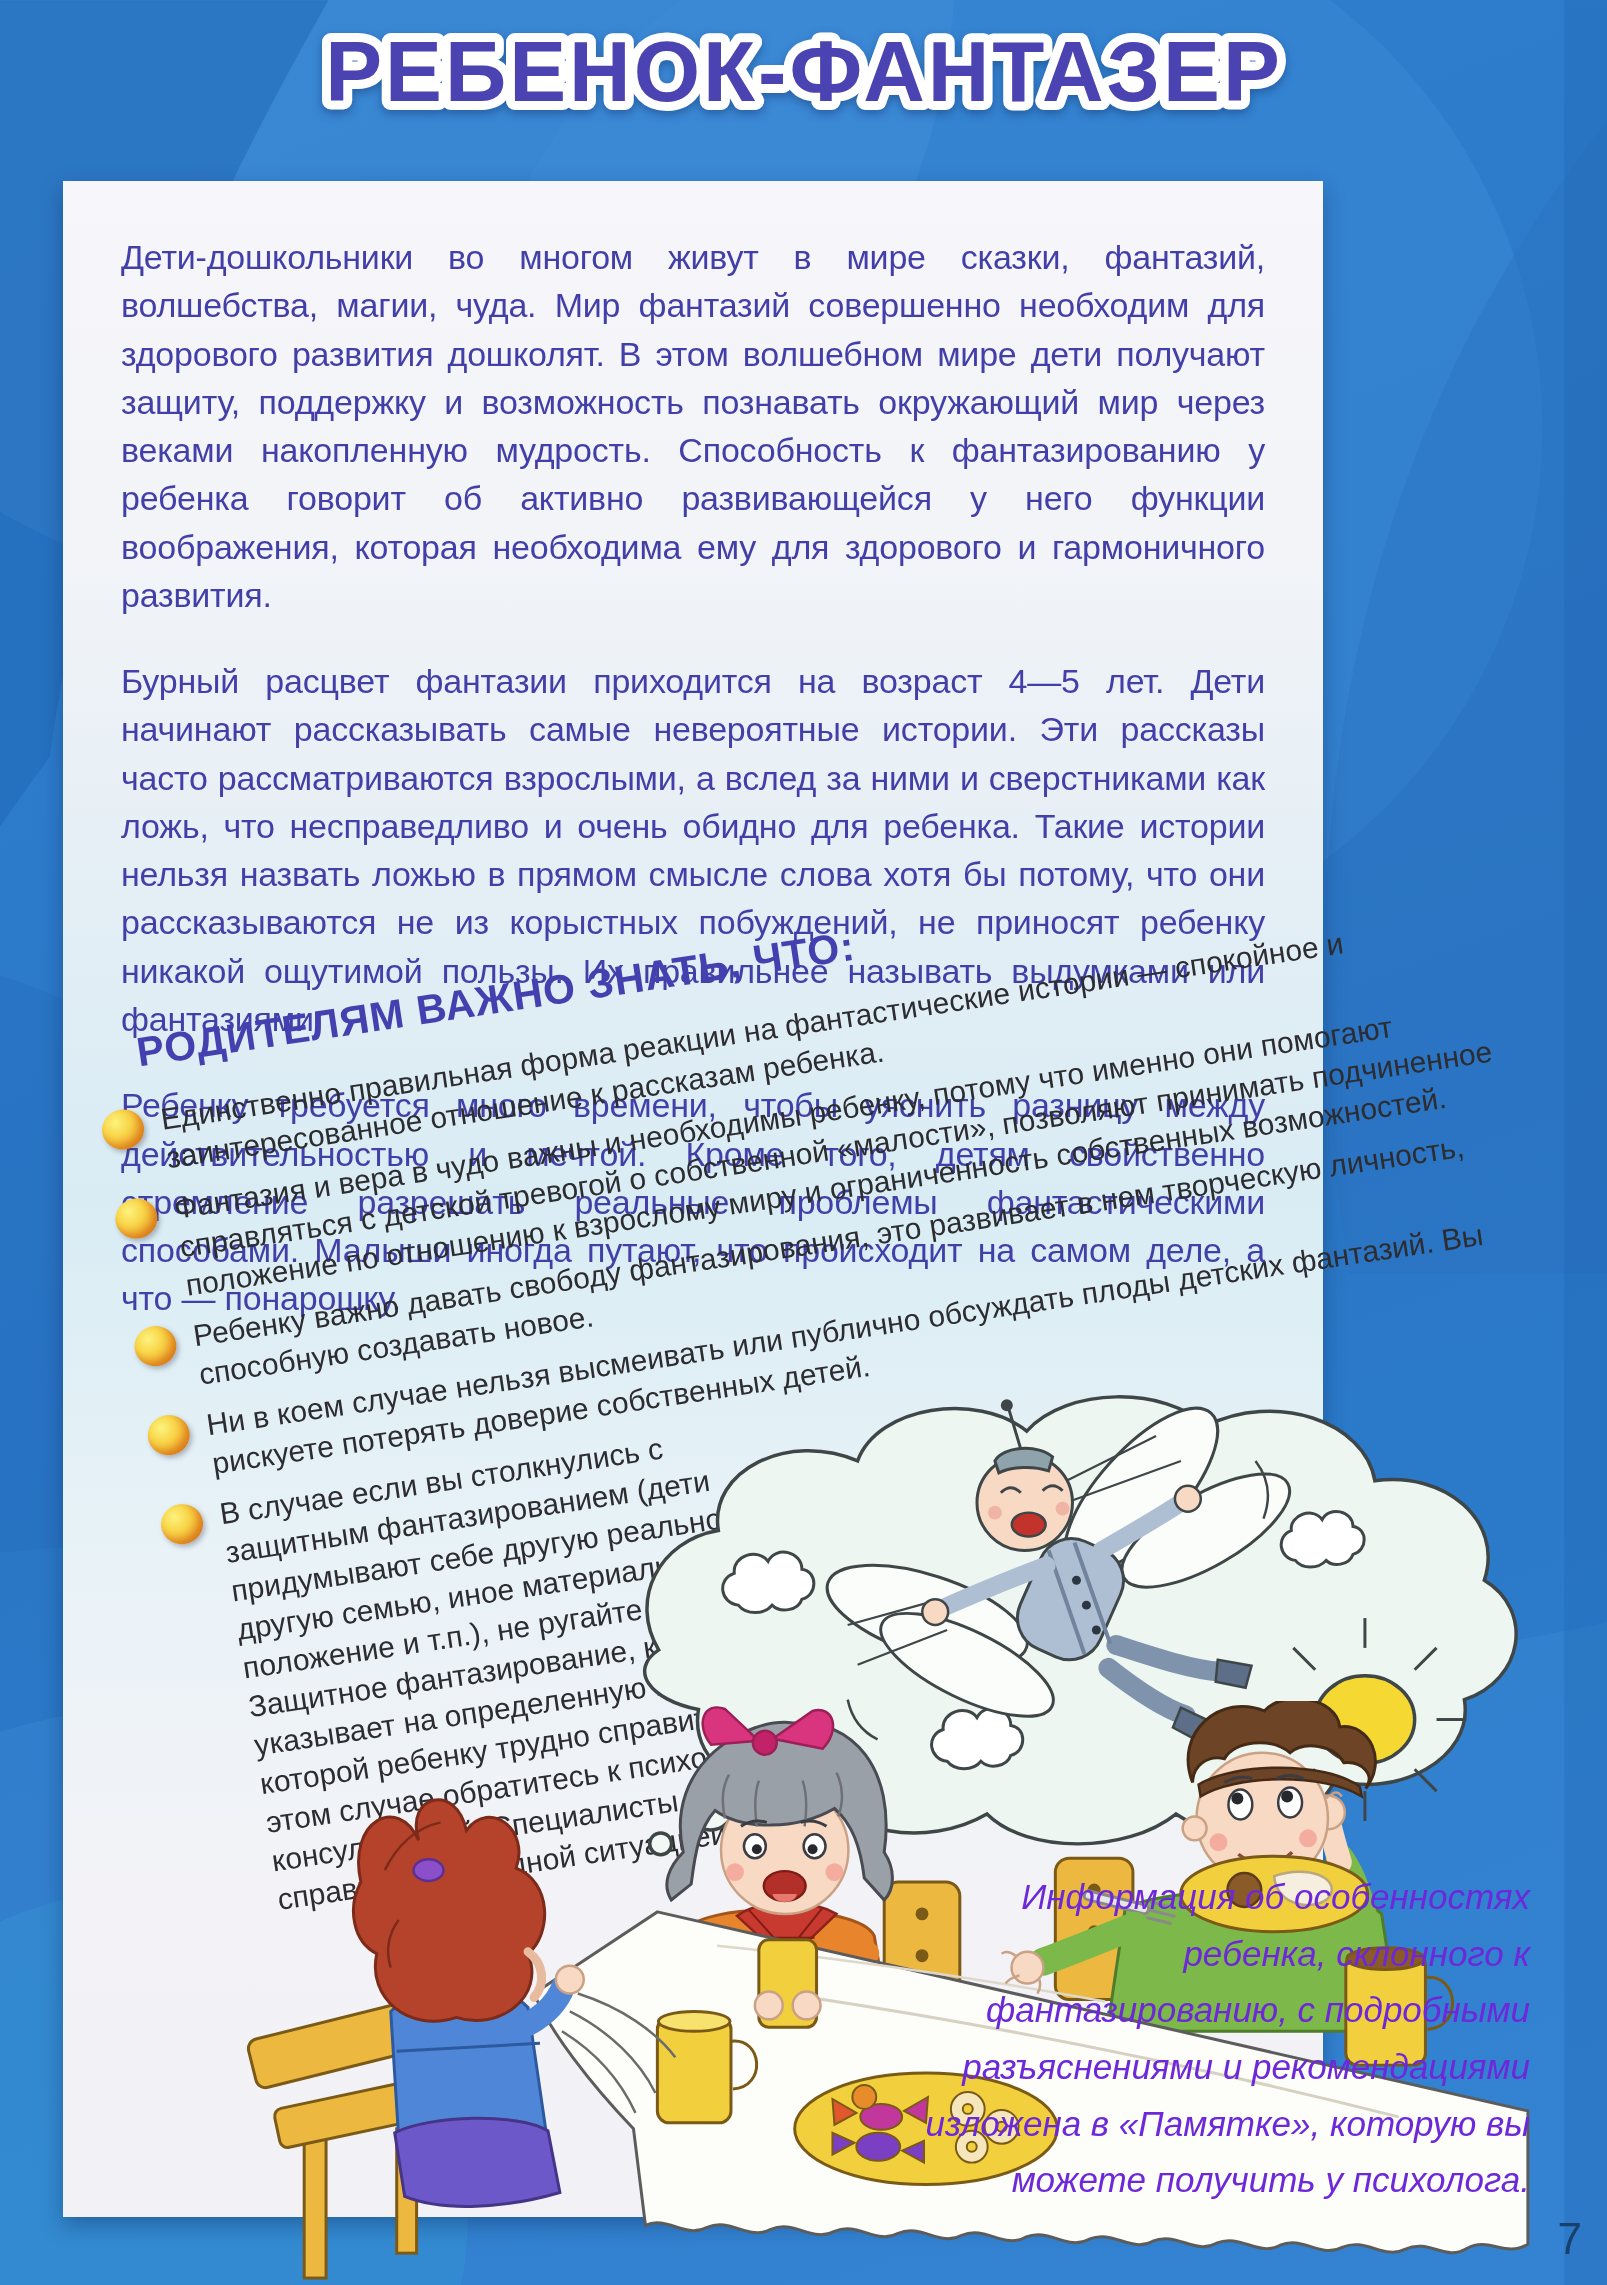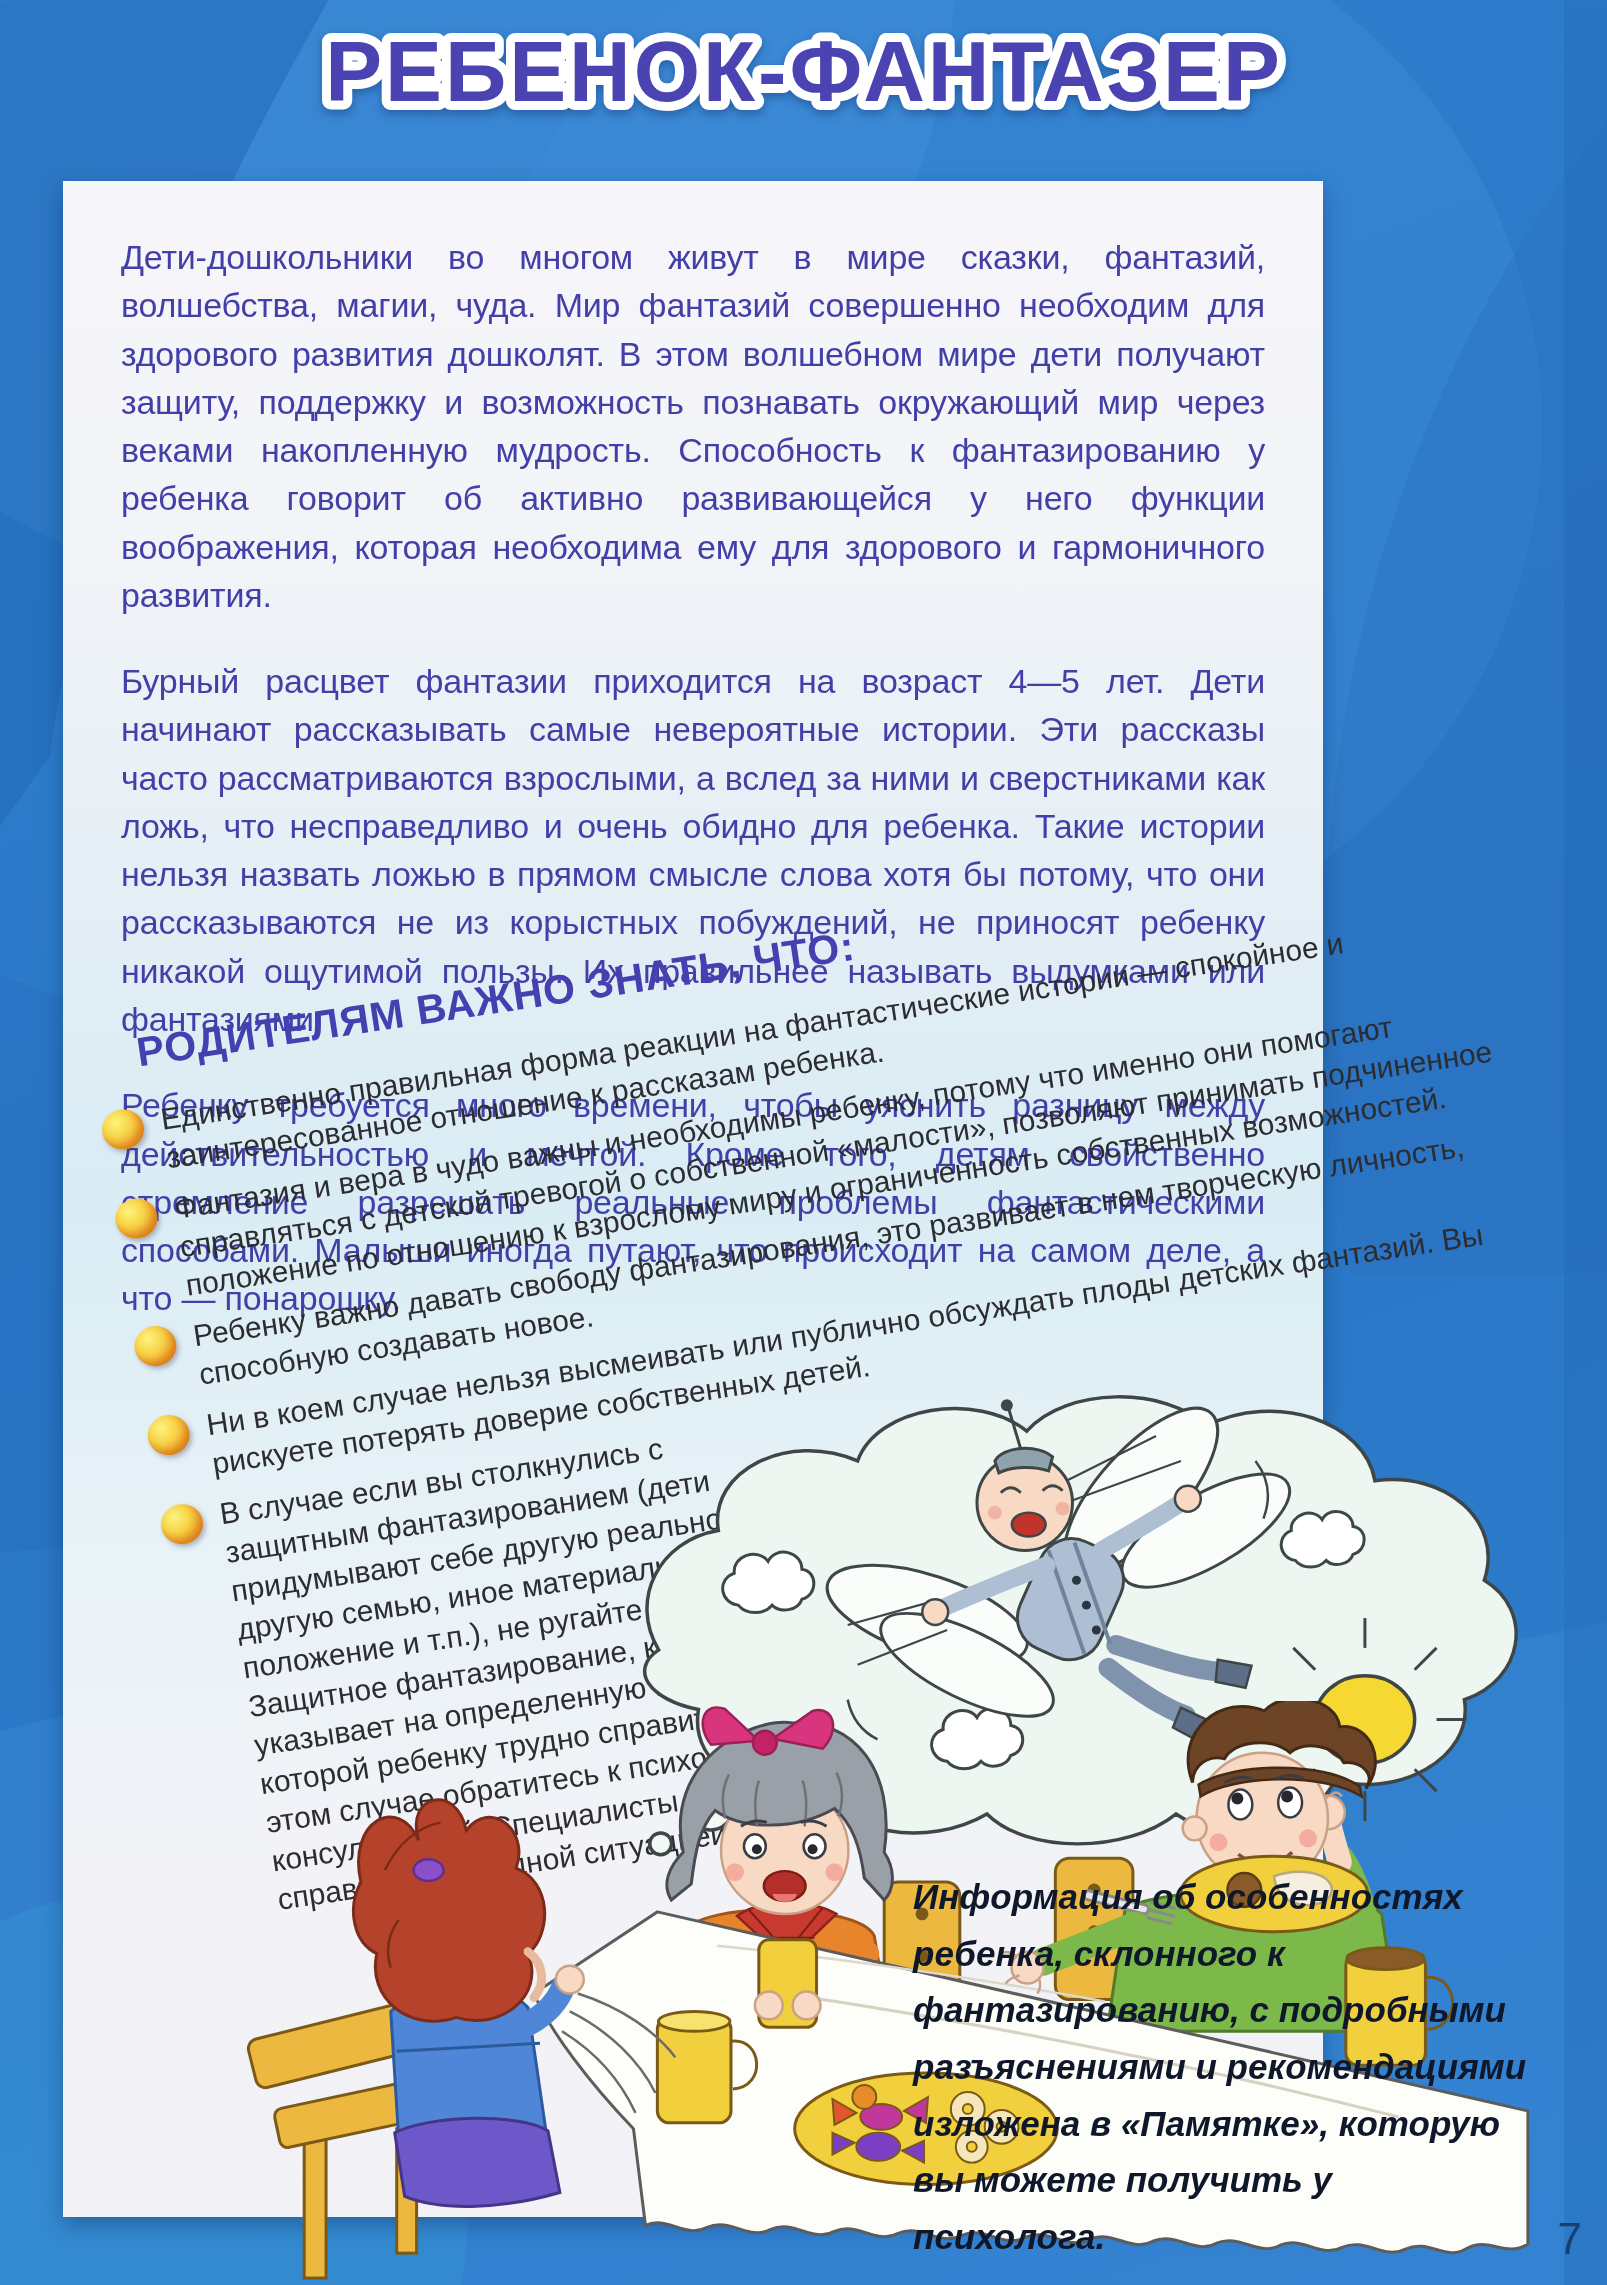--- a/index.html
+++ b/index.html
@@ -42,22 +42,22 @@
     position:absolute;left:2px;top:4px;width:42px;height:40px;border-radius:50%;
     background:radial-gradient(circle at 35% 30%,#fdf37f 0%,#f8d64a 35%,#f0a82e 68%,#dd7c1e 100%);
     box-shadow:2px 3px 5px rgba(60,60,90,.35), inset -4px -5px 7px rgba(195,90,12,.45);
   }
   
   .bubble{position:absolute;left:599px;top:1391px;width:939px;height:480px;z-index:3;}
   .kids{position:absolute;left:100px;top:1701px;width:1453px;height:584px;z-index:4;}
   
   .note{
     position:absolute;right:78px;top:1869px;width:617px;z-index:5;
-    font-size:35px;font-style:italic;line-height:1.62;color:#0f172a;
-    text-align:left;font-weight:700;
+    font-size:35px;font-style:italic;line-height:1.62;color:#6d28d9;
+    text-align:right;font-weight:400;
   }
   
   .page-num{
     position:absolute;right:26px;bottom:22px;z-index:2;
     font-size:44px;color:#17406e;font-weight:500;
   }
 </style>
 </head>
 <body>
 

